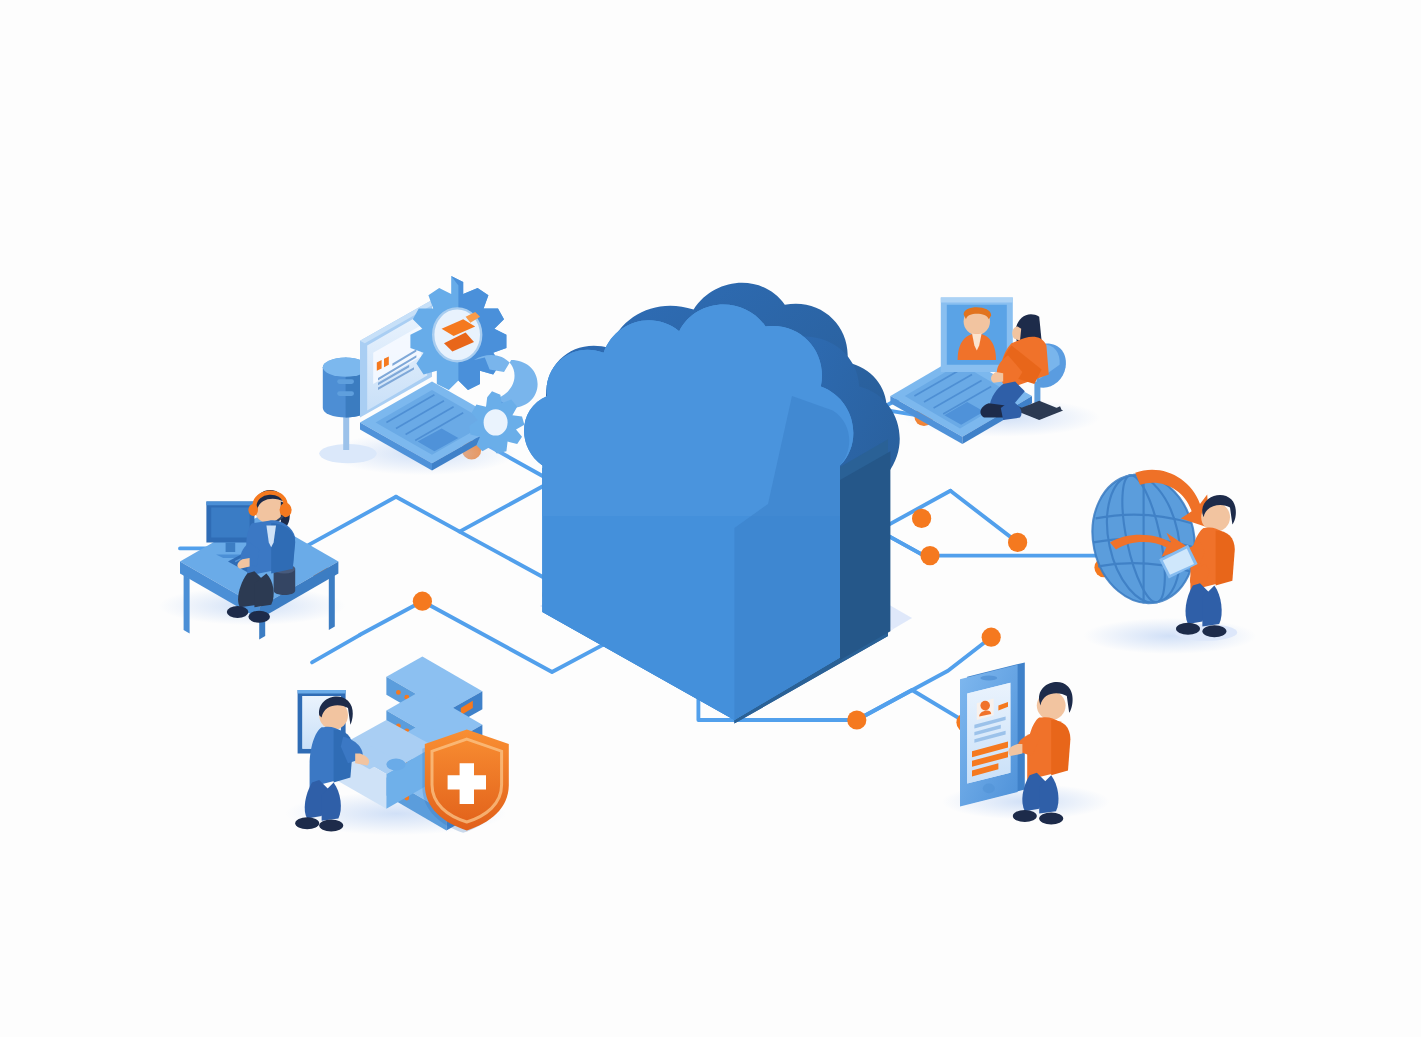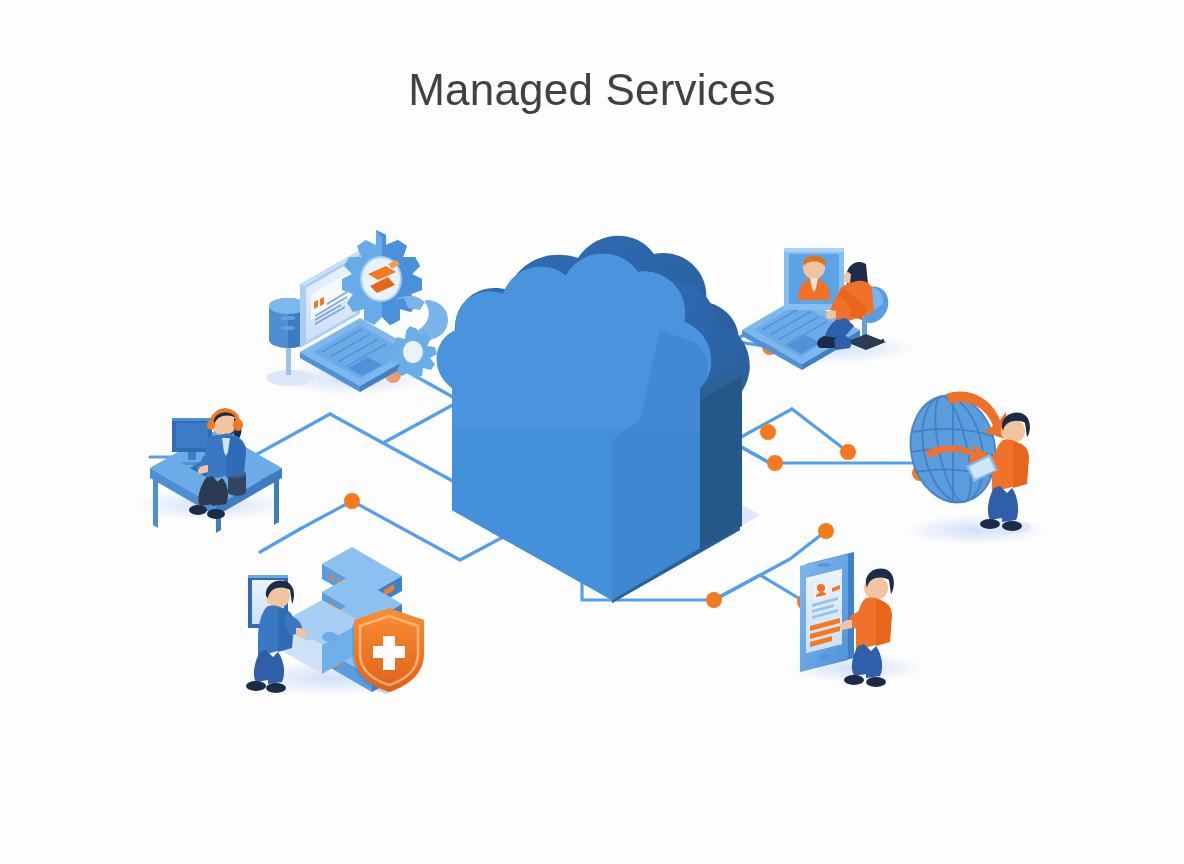--- a/index.html
+++ b/index.html
@@ -41,21 +41,20 @@
     display: block;
   }
   .line { fill: none; stroke: #52a0ec; stroke-width: 3.2; stroke-linecap: round; stroke-linejoin: round; }
   .node { fill: #f5791f; }
 </style>
 </head>
 <body>
 
 <div id="stage">
 
-  <div class="page-title">Managed Services</div>
 
   <svg class="diagram" viewBox="0 0 1184 864">
     <defs>
       <linearGradient id="gLaptopScreen" x1="0" y1="0" x2="1" y2="1">
         <stop offset="0%" stop-color="#d9e9fb"></stop>
         <stop offset="100%" stop-color="#bcd8f6"></stop>
       </linearGradient>
       <linearGradient id="gScreenLight" x1="0" y1="0" x2="0" y2="1">
         <stop offset="0%" stop-color="#eaf3fd"></stop>
         <stop offset="100%" stop-color="#c9e0f8"></stop>

